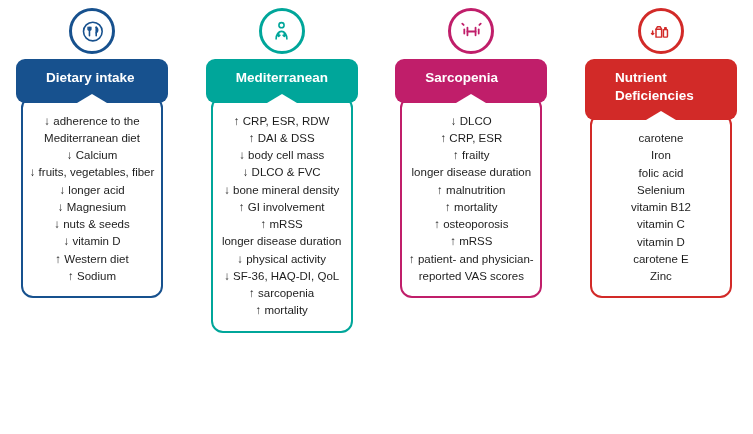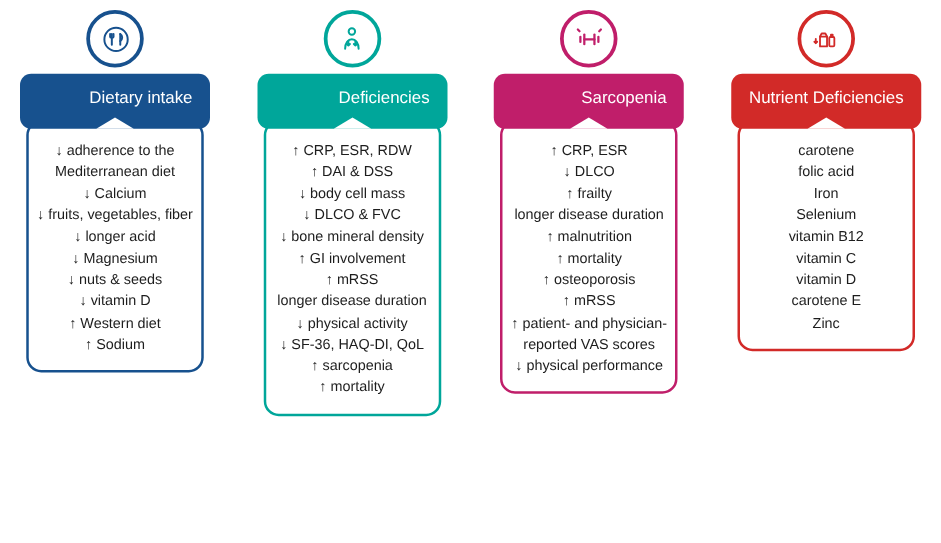--- a/index.html
+++ b/index.html
@@ -27,25 +27,25 @@
     margin-bottom: 5px;
     flex: 0 0 auto;
   }
   .icon-badge svg { width: 27px; height: 27px; display: block; }
   .banner {
     position: relative; z-index: 2;
     width: 100%;
     background: var(--accent);
     border-radius: 9px;
     color: #ffffff;
-    font-weight: normal;
+    font-weight: bold;
     font-size: 13.5px;
     line-height: 1.3;
-    text-align: right;
-    padding: 10px 14px 16px 0;
+    text-align: left;
+    padding: 10px 14px 16px 30px;
   }
   .banner::after {
     content: "";
     position: absolute; bottom: 0; left: 50%;
     transform: translateX(-50%);
     width: 0; height: 0;
     border-left: 15px solid transparent;
     border-right: 15px solid transparent;
     border-bottom: 9px solid #ffffff;
   }
@@ -98,21 +98,21 @@
   <div class="column" style="--accent: #00a69a;">
     <div class="icon-badge">
       <svg viewBox="0 0 24 24" fill="none" stroke="currentColor" stroke-width="1.4" stroke-linecap="round" stroke-linejoin="round">
         <circle cx="12" cy="6.4" r="2.3"></circle>
         <path d="M7.2 18.6c0-4 2.1-6.7 4.8-6.7s4.8 2.7 4.8 6.7"></path>
         <path d="M9.5 13.2v3.2m0 0l-1.1-1.1m1.1 1.1l1.1-1.1"></path>
         <path d="M14.5 13.2v3.2m0 0l-1.1-1.1m1.1 1.1l1.1-1.1"></path>
       </svg>
     </div>
     <div class="banner">
-      <span>Deficiencies</span>
+      <span>Mediterranean</span>
     </div>
     <div class="list-box">
         <div class="list-item">↑ CRP, ESR, RDW</div>
         <div class="list-item">↑ DAI &amp; DSS</div>
         <div class="list-item">↓ body cell mass</div>
         <div class="list-item">↓ DLCO &amp; FVC</div>
         <div class="list-item">↓ bone mineral density</div>
         <div class="list-item">↑ GI involvement</div>
         <div class="list-item">↑ mRSS</div>
         <div class="list-item">longer disease duration</div>
@@ -132,50 +132,49 @@
         <path d="M18.4 10.2v3.6"></path>
         <path d="M8.4 12h7.2"></path>
         <path d="M5 6.2L3.8 5"></path>
         <path d="M19 6.2L20.2 5"></path>
       </svg>
     </div>
     <div class="banner">
       <span>Sarcopenia</span>
     </div>
     <div class="list-box">
+        <div class="list-item">↓ DLCO</div>
         <div class="list-item">↑ CRP, ESR</div>
-        <div class="list-item">↓ DLCO</div>
         <div class="list-item">↑ frailty</div>
         <div class="list-item">longer disease duration</div>
         <div class="list-item">↑ malnutrition</div>
         <div class="list-item">↑ mortality</div>
         <div class="list-item">↑ osteoporosis</div>
         <div class="list-item">↑ mRSS</div>
         <div class="list-item">↑ patient- and physician-reported VAS scores</div>
-        <div class="list-item">↓ physical performance</div>
       </div>
   </div>
 
   <div class="column" style="--accent: #d22a28;">
     <div class="icon-badge">
       <svg viewBox="0 0 24 24" fill="none" stroke="currentColor" stroke-width="1.3" stroke-linecap="round" stroke-linejoin="round">
         <path d="M8 10h5v7H8z"></path>
         <path d="M8 10l1.2-2.2h2.6L13 10"></path>
         <rect x="14.6" y="10.3" width="3.6" height="6.7" rx="0.8"></rect>
         <path d="M15.8 10.3V8.6h1.2v1.7"></path>
         <path d="M5 11.6v3.1m0 0l-1-1m1 1l1-1"></path>
       </svg>
     </div>
     <div class="banner">
       <span>Nutrient Deficiencies</span>
     </div>
     <div class="list-box">
         <div class="list-item">carotene</div>
+        <div class="list-item">Iron</div>
         <div class="list-item">folic acid</div>
-        <div class="list-item">Iron</div>
         <div class="list-item">Selenium</div>
         <div class="list-item">vitamin B12</div>
         <div class="list-item">vitamin C</div>
         <div class="list-item">vitamin D</div>
         <div class="list-item">carotene E</div>
         <div class="list-item">Zinc</div>
       </div>
   </div>
 
 </div>

